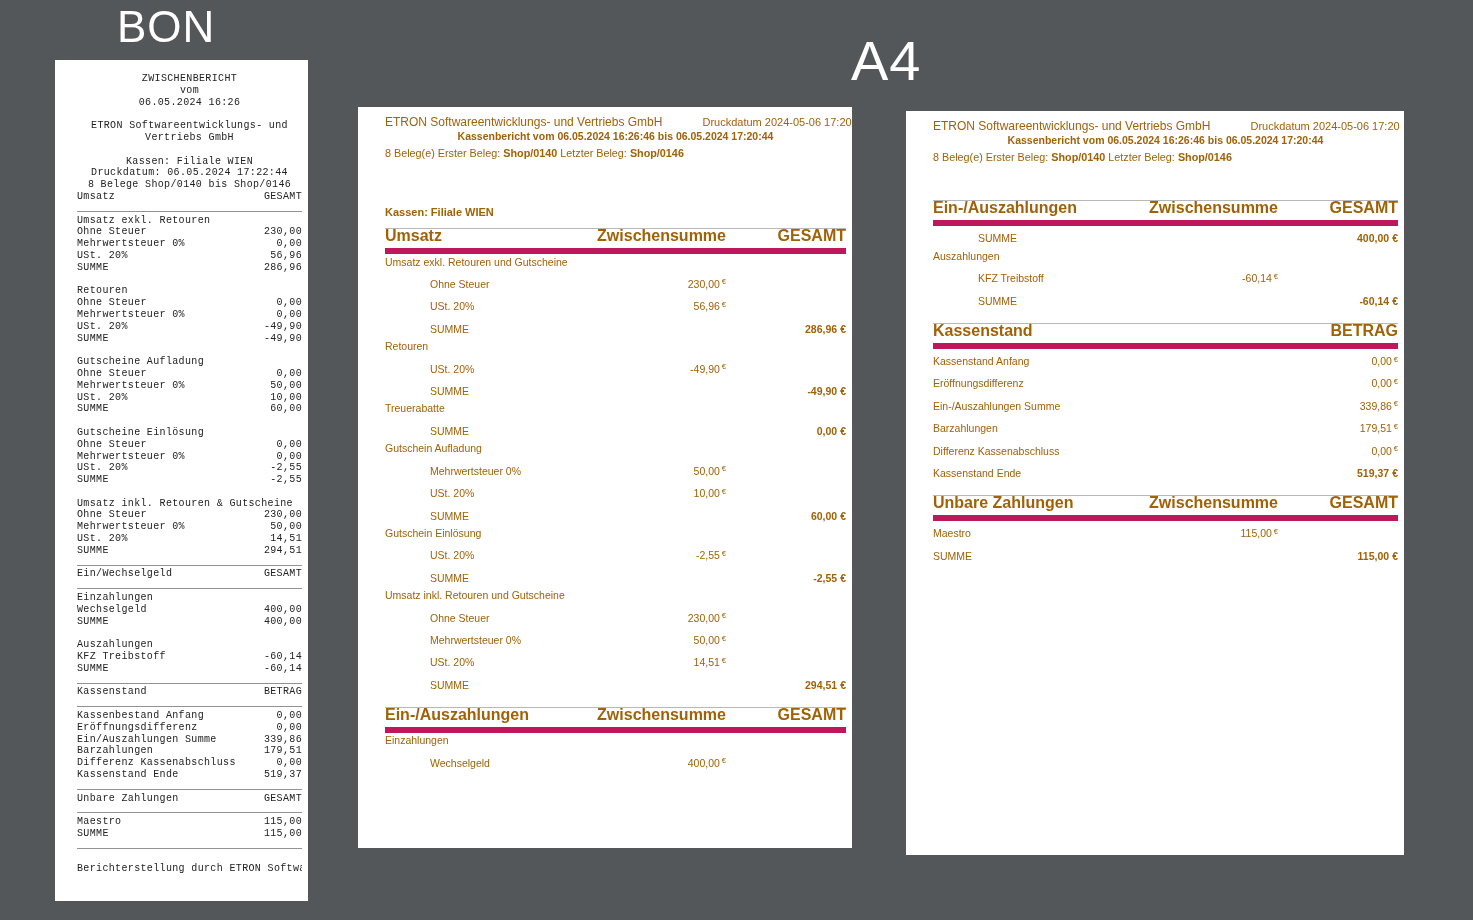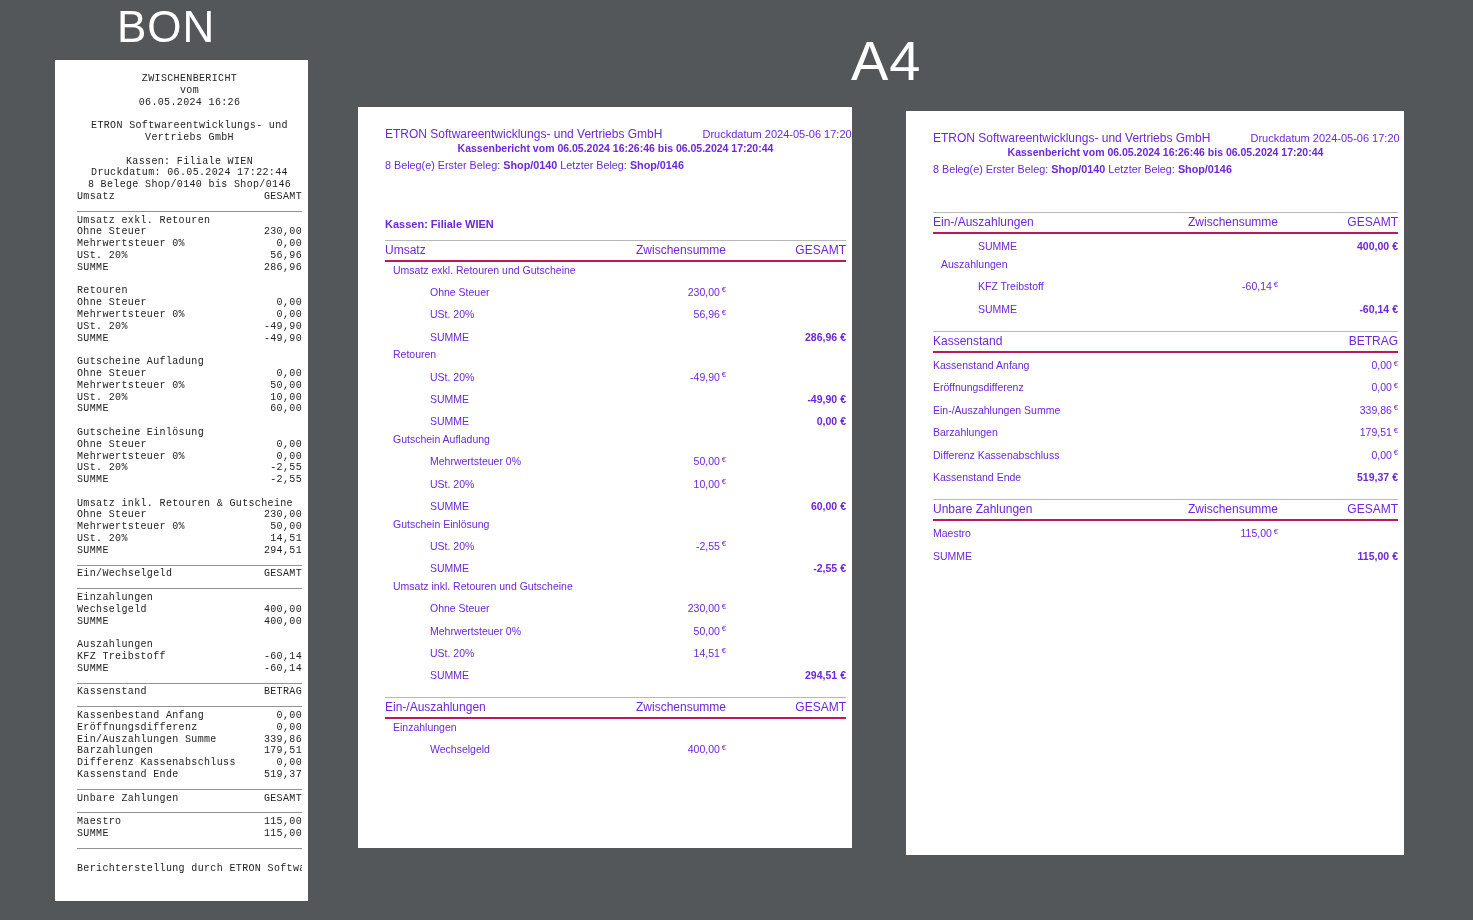--- a/index.html
+++ b/index.html
@@ -20,42 +20,42 @@
     font-size:10px;letter-spacing:0.35px;line-height:11.8px;color:#222;
     overflow:hidden;
   }
   .r-line{height:11.8px;white-space:nowrap;overflow:hidden;}
   .r-c{text-align:center;}
   .r-row{display:flex;justify-content:space-between;}
   .r-sep{letter-spacing:0;color:#333;}
   
   .page{
     position:absolute;background:#ffffff;box-sizing:border-box;
-    color:#6d28d9;overflow:hidden;
-    padding:20px 6px 0 27px;
+    color:#a16207;overflow:hidden;
+    padding:8px 6px 0 27px;
   }
   #page1{left:358px;top:107px;width:494px;height:741px;}
   #page2{left:906px;top:111px;width:498px;height:744px;}
   .company-row{display:flex;justify-content:space-between;align-items:baseline;font-size:12px;height:15px;white-space:nowrap;}
   .company-row .pd{font-size:11px;margin-left:40px;}
   .title-row{text-align:center;font-weight:bold;font-size:10.5px;height:17px;white-space:nowrap;}
   .beleg-row{font-size:10.8px;height:16px;white-space:nowrap;}
   .kassen-row{margin-top:43px;font-weight:bold;font-size:11px;height:16px;}
   .shdr{
     position:relative;height:19px;margin-top:12px;
-    border-top:1px solid #b8b8b8;border-bottom:2px solid #be185d;
-    font-weight:normal;font-size:12px;
+    border-top:1px solid #b8b8b8;border-bottom:6px solid #be185d;
+    font-weight:bold;font-size:16px;
   }
   #p1-sections .shdr:first-child{margin-top:6px;}
   #p2-sections .shdr:first-child{margin-top:33px;}
   .shdr .h1{position:absolute;left:0;bottom:3px;}
   .shdr .h2{position:absolute;right:120px;bottom:3px;}
   .shdr .h3{position:absolute;right:0;bottom:3px;}
   .trow{position:relative;height:22.4px;font-size:10.5px;}
-  .trow.group{height:17.5px;margin-left:8px;}
+  .trow.group{height:17.5px;}
   .trow .lbl{position:absolute;left:0;bottom:4px;white-space:nowrap;}
   .trow .lbl.ind{left:45px;}
   .trow .zv{position:absolute;right:120px;bottom:4px;white-space:nowrap;}
   .trow .gv{position:absolute;right:0;bottom:4px;white-space:nowrap;}
   .trow .gv.bold{font-weight:bold;}
   .eur{font-size:7.5px;position:relative;top:-3.5px;margin-left:2px;}
   .eurb{margin-left:3px;}
 </style>
 </head>
 <body style="background: rgb(84, 87, 90);">
@@ -277,20 +277,23 @@
         <span class="lbl">Retouren</span>
       </div>
       <div class="trow">
         <span class="lbl ind">USt. 20%</span>
         <span class="zv">-49,90<span class="eur">€</span></span>
       </div>
       <div class="trow">
         <span class="lbl ind">SUMME</span>
         <span class="gv bold">-49,90<span class="eurb">€</span></span>
       </div>
+      <div class="trow group">
+        <span class="lbl">Treuerabatte</span>
+      </div>
       <div class="trow">
         <span class="lbl ind">SUMME</span>
         <span class="gv bold">0,00<span class="eurb">€</span></span>
       </div>
       <div class="trow group">
         <span class="lbl">Gutschein Aufladung</span>
       </div>
       <div class="trow">
         <span class="lbl ind">Mehrwertsteuer 0%</span>
         <span class="zv">50,00<span class="eur">€</span></span>

